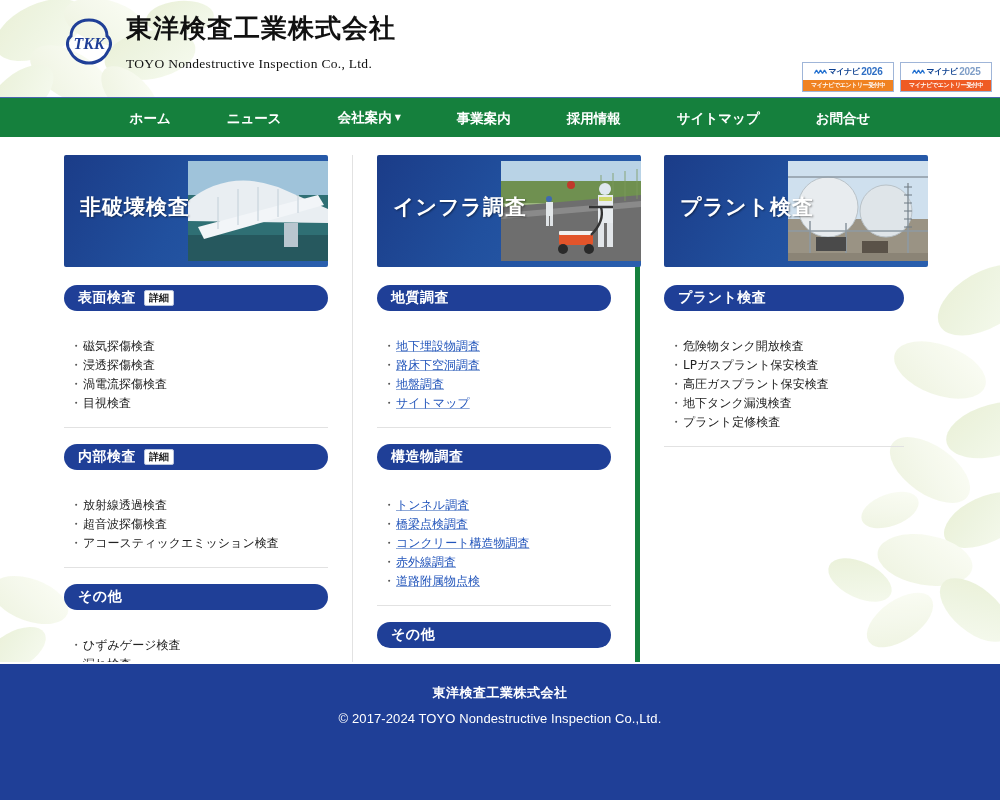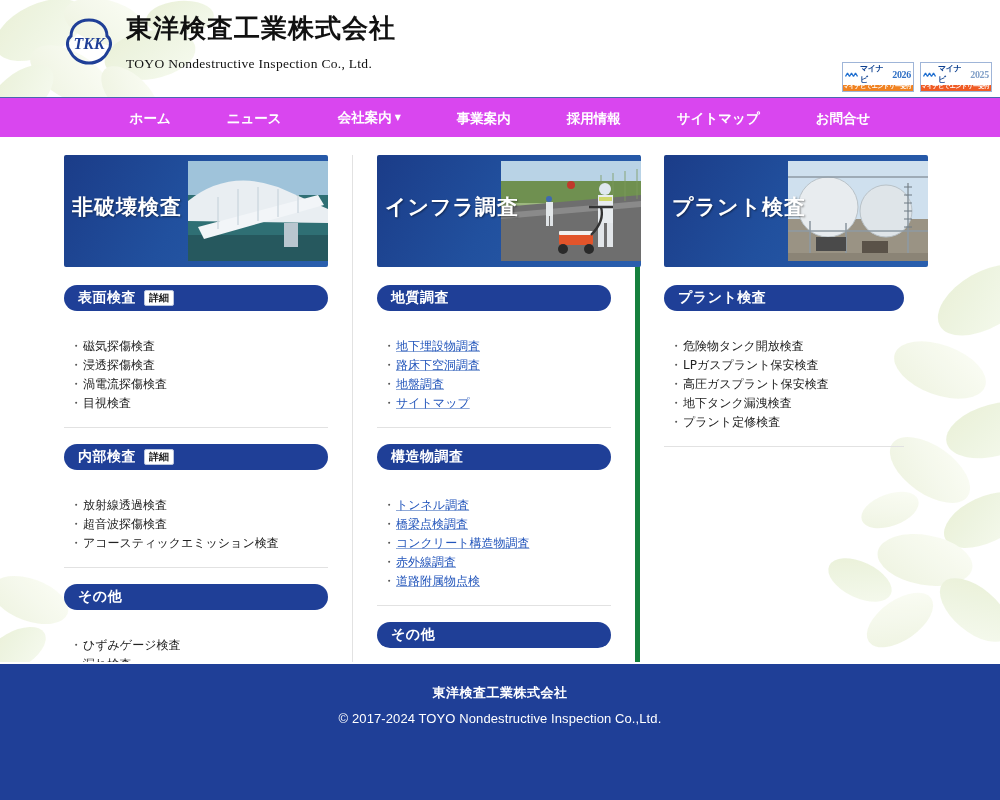--- a/index.html
+++ b/index.html
@@ -61,28 +61,27 @@
 
   
   .banners {
     position: absolute;
     right: 8px;
     top: 62px;
     display: flex;
     gap: 6px;
   }
   .banner {
-    width: 72px;
+    width: 92px;
     height: 30px;
     border: 1px solid #9fb5d8;
     background: #4d7c0f;
     display: flex;
     flex-direction: column;
     overflow: hidden;
-    font-family: Liberation Serif, serif;
   }
   .banner-top {
     flex: 1;
     display: flex;
     align-items: center;
     justify-content: center;
     gap: 2px;
     background: #ffffff;
     padding: 0 2px;
   }
@@ -111,21 +110,21 @@
     letter-spacing: -0.4px;
   }
   .banner.y2025 .banner-bot { background: #ef5b24; }
   .banner.y2025 .mv-year { color: #7f9ec7; }
 
   
   .nav {
     position: relative;
     z-index: 3;
     height: 40px;
-    background: #d946ef;
+    background: #15803d;
     border-top: 1px solid #4a66b0;
     display: flex;
     align-items: center;
     justify-content: center;
     gap: 0;
   }
   .nav-item {
     color: #ffffff;
     font-size: 13.5px;
     font-weight: bold;
@@ -158,21 +157,21 @@
     width: 264px;
     height: 112px;
     border-radius: 2px;
     overflow: hidden;
     background: linear-gradient(120deg, #1b3c88 0%, #21509e 45%, #2a5fae 100%);
     cursor: pointer;
     margin-bottom: 18px;
   }
   .hero .hero-title {
     position: absolute;
-    left: 8px;
+    left: 16px;
     top: 38px;
     color: #ffffff;
     font-size: 21px;
     font-weight: bold;
     letter-spacing: 1px;
     text-shadow: 1px 1px 2px rgba(0,0,0,0.45);
     font-family: "DejaVu Sans", "Liberation Sans", sans-serif;
     z-index: 2;
   }
   .hero .hero-photo {

